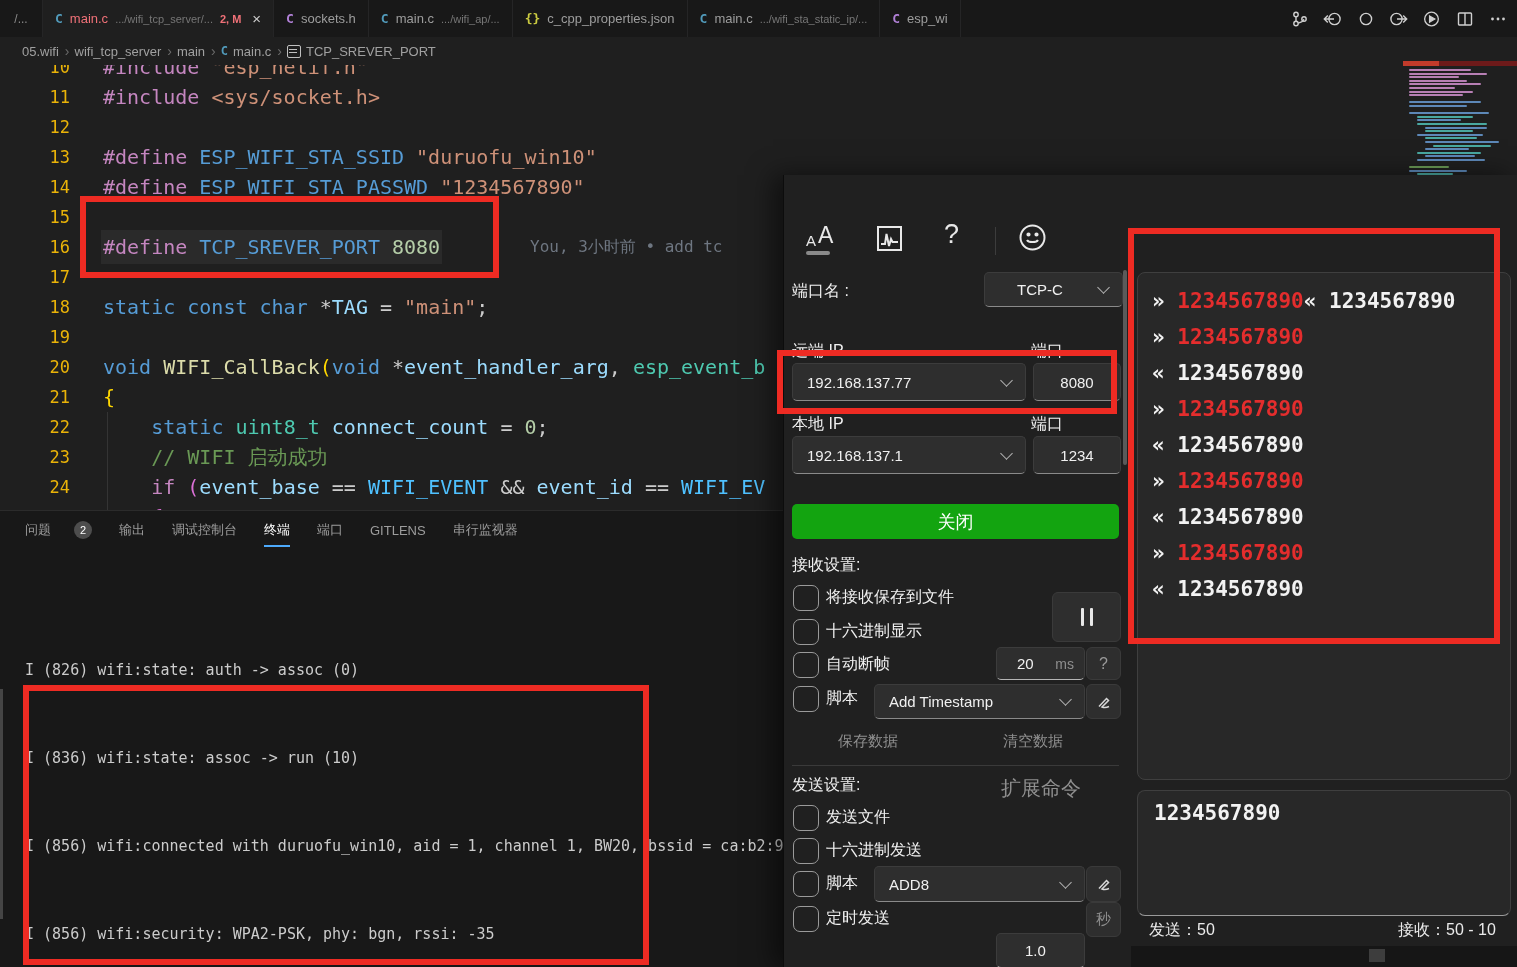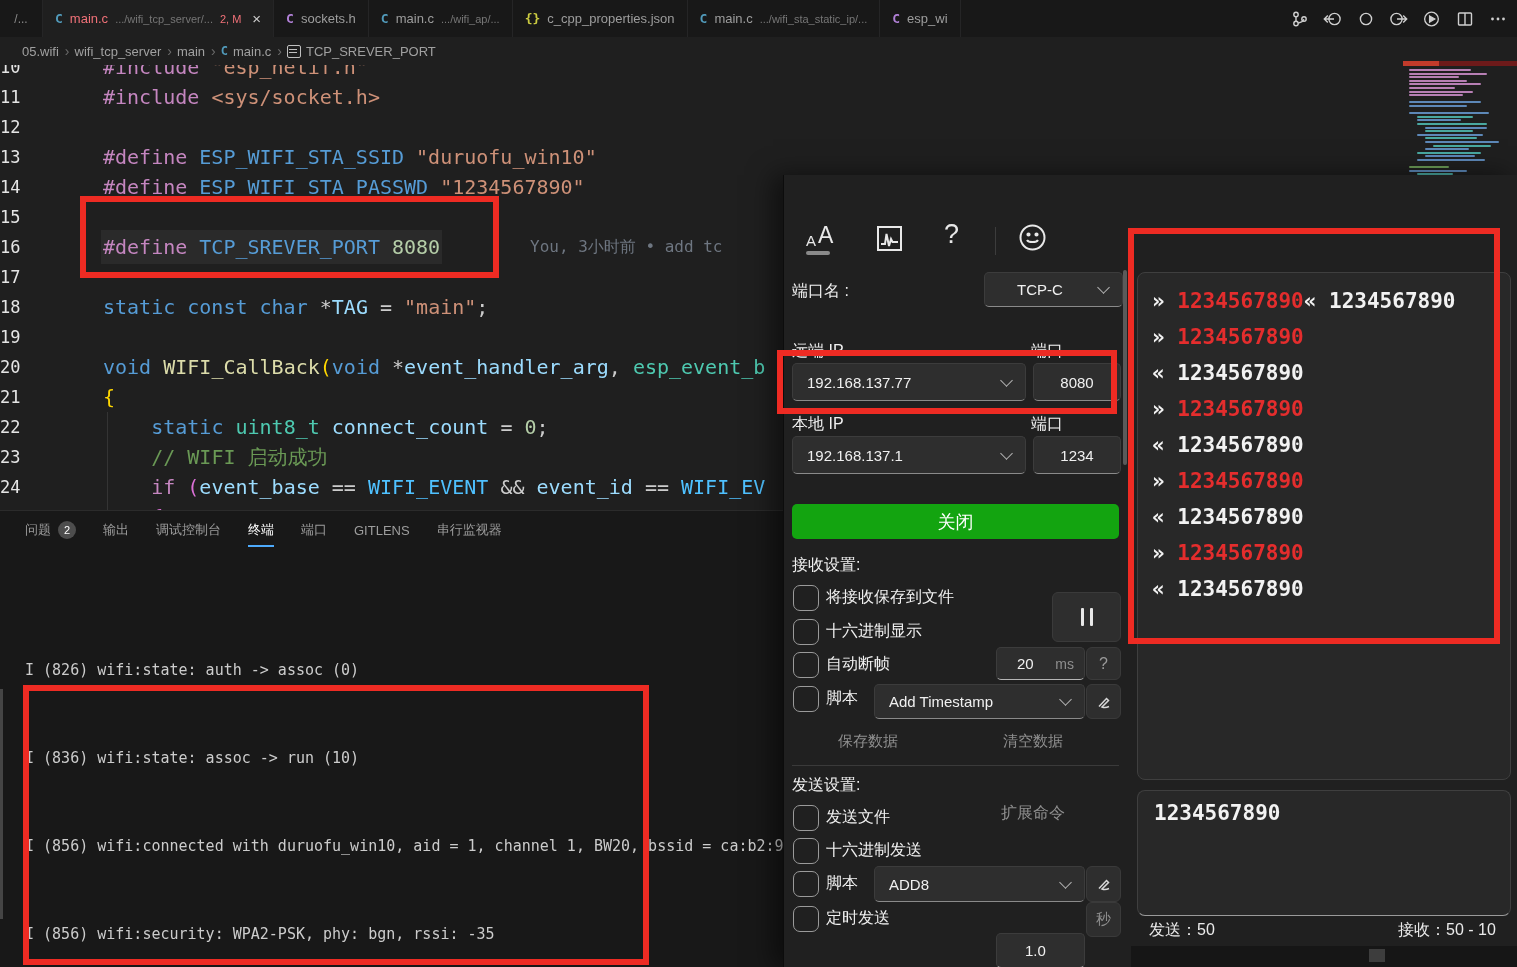--- a/index.html
+++ b/index.html
@@ -9,57 +9,57 @@
   .mono{font-family:"DejaVu Sans Mono",monospace;}
 
   
   .tabbar{left:0;top:0;width:1517px;height:37px;background:#181818;display:flex;align-items:stretch;border-bottom:1px solid #252526;}
   .tab-overflow{width:42px;display:flex;align-items:center;justify-content:center;color:#8a8a8a;font-size:12px;border-right:1px solid #252526;}
   .tab{display:flex;align-items:center;gap:7px;padding:0 12px;border-right:1px solid #252526;background:#181818;color:#9d9d9d;font-size:13px;white-space:nowrap;cursor:pointer;}
   .tab.active{background:#1f1f1f;}
   .tab.active .tlabel,.tab.active .tsuffix{color:#f07178;}
   .tlabel{color:#9d9d9d;}
   .tdesc{font-size:11px;color:#767676;}
-  .tsuffix{font-size:11px;color:#9d9d9d;}
+  .tsuffix{font-size:11px;color:#9d9d9d;font-weight:bold;}
   .tclose{color:#cccccc;font-size:15px;margin-left:4px;}
   .cicon{font-family:"DejaVu Sans Mono",monospace;font-weight:bold;font-size:13px;}
   .ic-blue{color:#519aba;} .ic-purple{color:#b180d7;} .ic-yellow{color:#cbcb41;}
   .tb-actions{position:absolute;right:6px;top:0;height:37px;display:flex;align-items:center;gap:14px;background:#181818;padding:0 4px;}
   .tbicon{width:19px;height:19px;display:flex;align-items:center;justify-content:center;cursor:pointer;}
 
   
   .breadcrumb{left:0;top:37px;width:1517px;height:28px;background:#1f1f1f;display:flex;align-items:center;padding-left:22px;font-size:13px;color:#a0a0a0;gap:6px;}
   .bsep{color:#6b6b6b;font-size:14px;}
   .bitem{display:flex;align-items:center;gap:5px;cursor:pointer;}
   .symicon{display:inline-block;width:12px;height:11px;border:1px solid #c0c0c0;border-radius:2px;
     background:linear-gradient(#0000 2px,#c0c0c0 2px 3px,#0000 3px 5px,#c0c0c0 5px 6px,#0000 6px);background-size:8px 100%;background-position:1px 1px;background-repeat:no-repeat;}
 
   
   .editor{left:0;top:65px;width:1517px;height:445px;background:#1f1f1f;overflow:hidden;}
   .codelines{position:absolute;left:0;top:-13px;width:100%;}
   .cline{height:30px;display:flex;align-items:center;position:relative;}
-  .cline .lnum{width:70px;flex:0 0 70px;padding-right:33px;color:#e5e5e5;font-size:17px;font-family:"DejaVu Sans Mono",monospace;}
+  .cline .lnum{width:70px;flex:0 0 70px;text-align:right;padding-right:33px;color:#eab308;font-size:17px;font-family:"DejaVu Sans Mono",monospace;}
   .cline .ccode{white-space:pre;font-size:20px;line-height:30px;font-family:"DejaVu Sans Mono",monospace;}
   .cline.hl .ccode{background:#2a2a2a;box-shadow:0 0 0 2px #2a2a2a;}
   .cline.guide::before{content:"";position:absolute;left:107px;top:0;bottom:0;width:1px;background:#343434;}
   .pp{color:#c586c0;} .macro{color:#569cd6;} .str{color:#ce9178;} .num{color:#b5cea8;}
   .kw{color:#569cd6;} .type{color:#4ec9b0;} .fn{color:#dcdcaa;} .var{color:#9cdcfe;}
   .cmt{color:#6a9955;} .ctrl{color:#c586c0;} .br1{color:#ffd700;} .br2{color:#da70d6;}
   .fg{color:#cccccc;} .const{color:#4fc1ff;}
   .blame{left:530px;top:232px;height:30px;line-height:30px;color:#6e7681;font-size:16px;font-family:"DejaVu Sans Mono",monospace;white-space:nowrap;}
 
   
   .minimap{left:1403px;top:57px;width:114px;height:121px;background:#1f1f1f;overflow:hidden;cursor:pointer;}
   .mm-redbar{position:absolute;left:0;top:4px;width:114px;height:5px;background:linear-gradient(90deg,#c23b2b 0 32%,#6d1a1a 32% 100%);}
   .mm-row{position:absolute;height:2px;border-radius:1px;}
 
   
   .panel{left:0;top:510px;width:1517px;height:457px;background:#181818;border-top:1px solid #2b2b2b;}
   .ptabs{position:absolute;left:25px;top:8px;display:flex;gap:27px;font-size:13px;color:#9d9d9d;align-items:center;height:30px;}
-  .ptab{display:flex;align-items:flex-start;gap:7px;padding-bottom:6px;cursor:pointer;border-bottom:2px solid transparent;}
+  .ptab{display:flex;align-items:flex-start;gap:23px;padding-bottom:6px;cursor:pointer;border-bottom:2px solid transparent;}
   .ptab.active{color:#ffffff;border-bottom:2px solid #4daafc;}
   .pbadge{display:inline-flex;align-items:center;justify-content:center;width:18px;height:18px;border-radius:50%;background:#4d4d4d;color:#fff;font-size:11px;}
   .term{position:absolute;left:25px;top:60px;font-size:15px;line-height:22px;white-space:pre;}
   .tline{height:22px;}
   .t-fg{color:#cccccc;}
   .term-scroll{position:absolute;left:0;top:178px;width:3px;height:230px;background:#454545;}
 
   
   .serial{left:783px;top:175px;width:734px;height:792px;background:#202020;box-shadow:-10px 0 24px rgba(0,0,0,.5);border-left:1px solid #0c0c0c;}
   .swin-title{position:absolute;left:0;top:0;width:100%;height:42px;background:#1c1c1c;}
@@ -505,21 +505,21 @@
         </svg>
     </div>
     <span class="linkbtn" style="left:54px;top:557px">保存数据</span>
     <span class="linkbtn" style="left:219px;top:557px">清空数据</span>
 
     <div class="sdivider" style="top:590px"></div>
 
     <span class="slabel" style="left:8px;top:600px">发送设置:</span>
     <span class="cb" style="left:9px;top:630px"></span>
     <span class="slabel" style="left:42px;top:632px">发送文件</span>
-    <span class="linkbtn" style="left:217px;top:628px;font-size:16px">扩展命令</span>
+    <span class="linkbtn" style="left:217px;top:600px;font-size:20px">扩展命令</span>
     <span class="cb" style="left:9px;top:663px"></span>
     <span class="slabel" style="left:42px;top:665px">十六进制发送</span>
     <span class="cb" style="left:9px;top:696px"></span>
     <span class="slabel" style="left:42px;top:698px">脚本</span>
     <div class="field" style="left:90px;top:691px;width:209px;height:34px">
       <span class="fval">ADD8</span>
       <span class="chev"></span>
     </div>
     <div class="sqbtn" style="left:302px;top:691px;width:33px;height:34px">
       <svg width="16" height="16" viewBox="0 0 16 16" fill="none" stroke="#d8d8d8" stroke-width="1.5">

